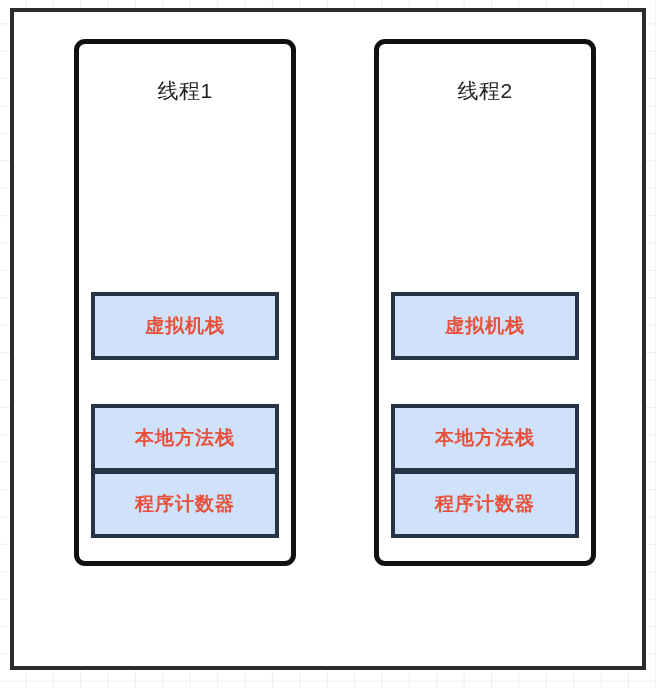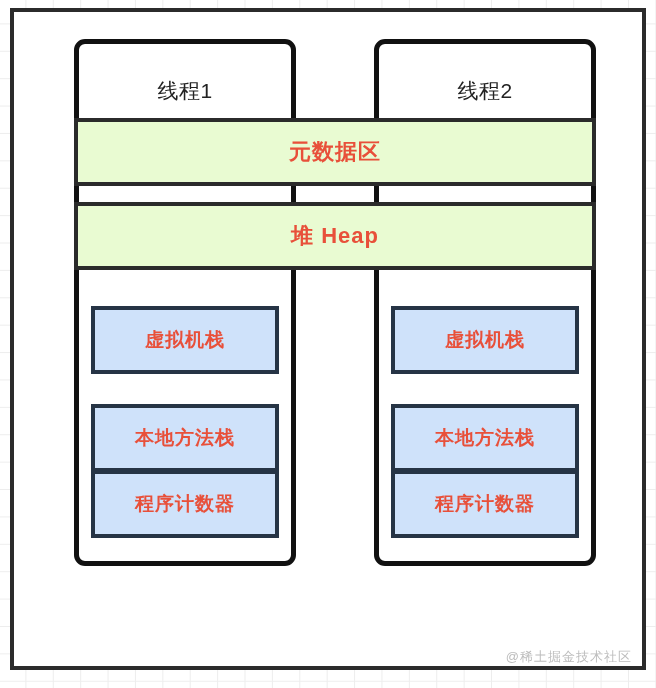--- a/index.html
+++ b/index.html
@@ -92,21 +92,21 @@
     display: flex;
     align-items: center;
     justify-content: center;
     color: #e8503a;
     font-size: 19px;
     font-weight: bold;
     letter-spacing: 1px;
   }
   .col-a { left: 91px; }
   .col-b { left: 391px; }
-  .row-1 { top: 292px; margin-top: 14px; }
+  .row-1 { top: 292px; }
   .row-2 { top: 404px; }
   .row-3 { top: 470px; }
 
   
   #cpu-bar {
     position: absolute;
     box-sizing: border-box;
     left: 64px;
     top: 572px;
     width: 542px;
@@ -140,28 +140,25 @@
   <div id="outer-frame"></div>
 
   <div id="thread-1" class="thread-box">
     <div class="thread-title">线程1</div>
   </div>
 
   <div id="thread-2" class="thread-box">
     <div class="thread-title">线程2</div>
   </div>
 
-  <div id="metadata-area" class="shared-bar">元数据区</div>
 
-  <div id="heap-area" class="shared-bar">堆 Heap</div>
 
   <div class="mem-block col-a row-1">虚拟机栈</div>
   <div class="mem-block col-a row-2">本地方法栈</div>
   <div class="mem-block col-a row-3">程序计数器</div>
 
   <div class="mem-block col-b row-1">虚拟机栈</div>
   <div class="mem-block col-b row-2">本地方法栈</div>
   <div class="mem-block col-b row-3">程序计数器</div>
 
 
-  <div id="watermark">@稀土掘金技术社区</div>
 
 </div>
 
 </body></html>

